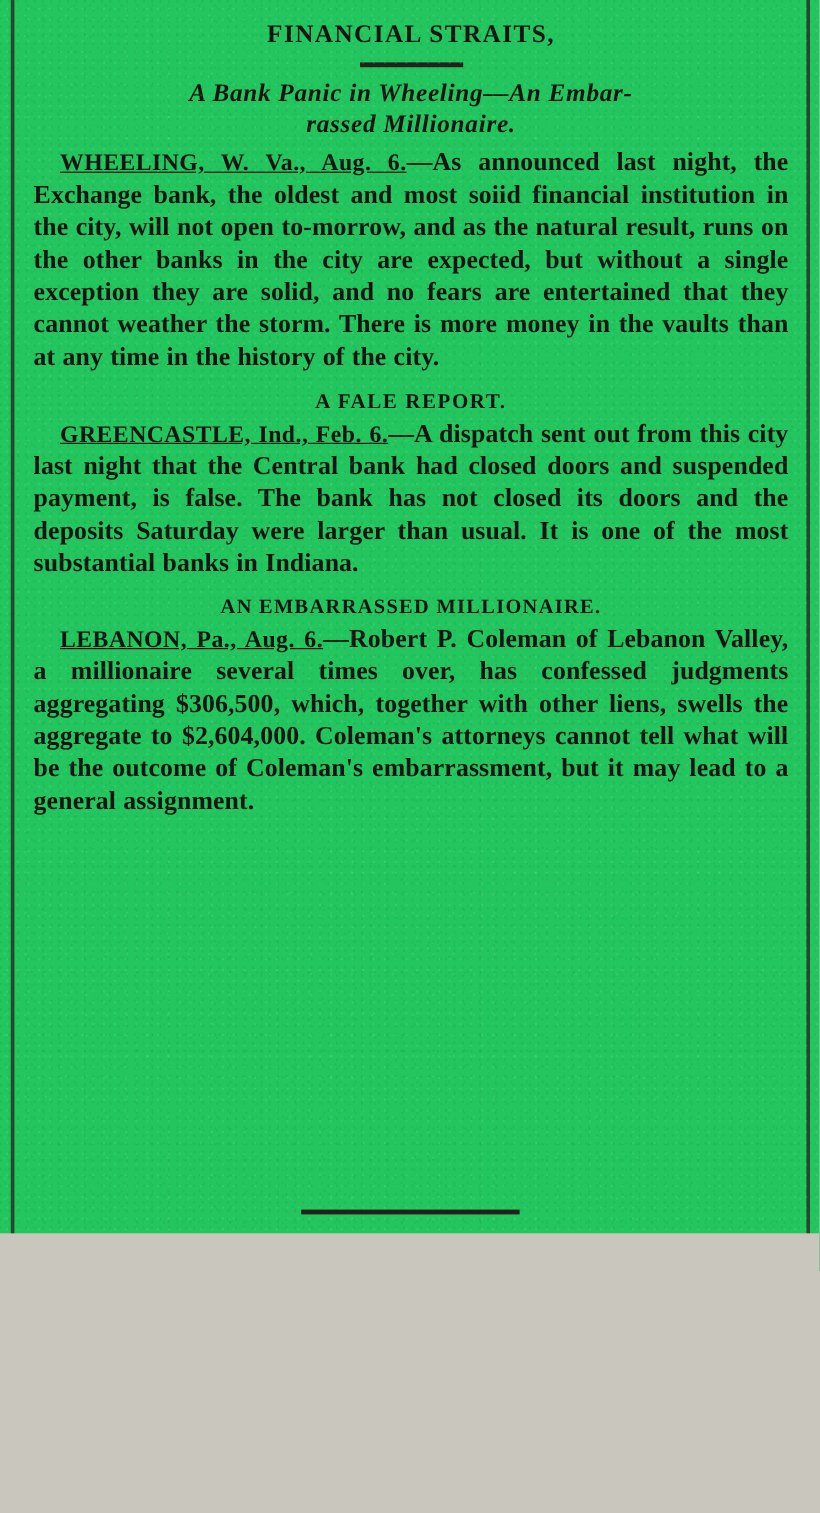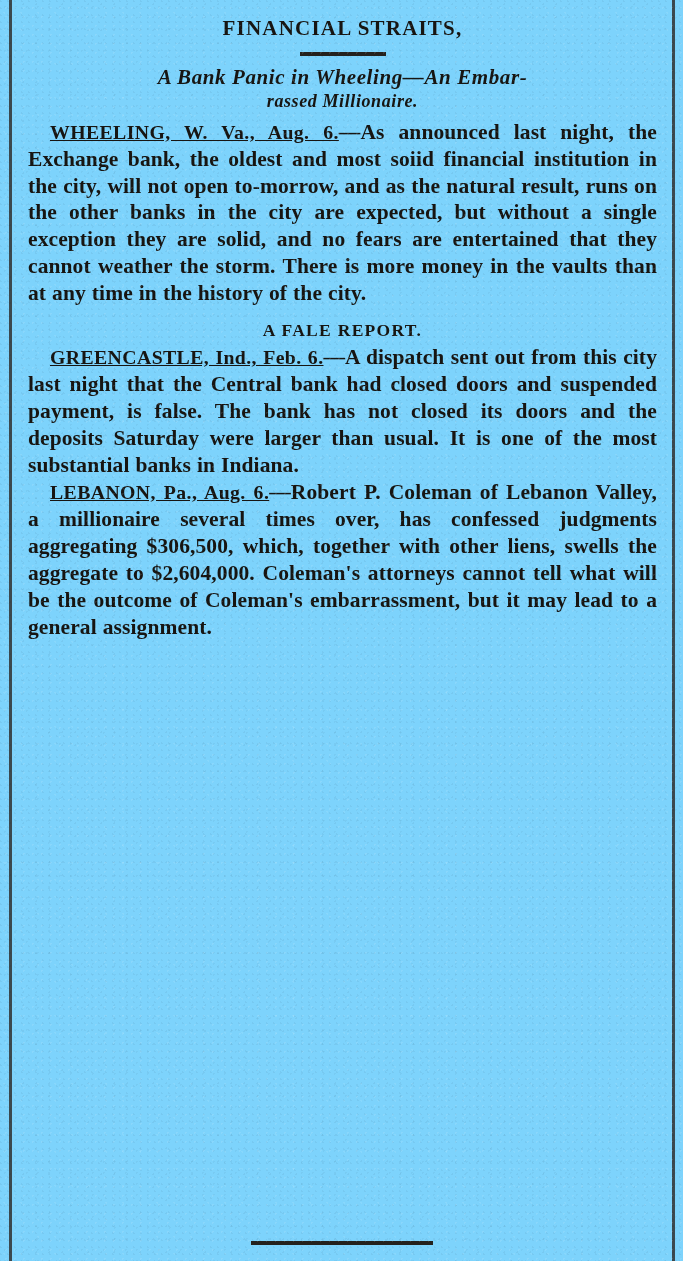--- a/index.html
+++ b/index.html
@@ -3,23 +3,23 @@
 <meta charset="utf-8">
 <style>
   html, body {
     margin: 0;
     padding: 0;
     background: #c9c6bd;
   }
   #page {
     position: relative;
     width: 683px;
-    height: 1261px;
+    height: 1028px;
     margin: 0 auto;
-    background: #7dd3fc;
+    background: #22c55e;
     overflow: hidden;
     font-family: "Liberation Serif", "DejaVu Serif", serif;
     color: #171512;
   }
   
   #page::before {
     content: "";
     position: absolute;
     inset: 0;
     pointer-events: none;
@@ -78,21 +78,21 @@
     text-align: center;
     font-weight: bold;
     font-size: 21px;
     line-height: 1.22;
     letter-spacing: .6px;
     margin: 0 10px 6px 10px;
     font-style: italic;
   }
   .subhead .line2 {
     display: block;
-    font-size: 18px;
+    font-size: 21px;
   }
   .kicker {
     text-align: center;
     font-weight: bold;
     font-size: 17.5px;
     letter-spacing: 1.3px;
     margin: 13px 0 3px 0;
   }
   .kicker.wide {
     font-size: 17px;
@@ -149,20 +149,21 @@
     <p class="body">
       <span class="indent"></span><span class="sc">WHEELING, W. Va., Aug. 6.</span><span>—As announced last night, the Exchange bank, the oldest and most soiid financial institution in the city, will not open to-morrow, and as the natural result, runs on the other banks in the city are expected, but without a single exception they are solid, and no fears are entertained that they cannot weather the storm. There is more money in the vaults than at any time in the history of the city.</span>
     </p>
 
     <div class="kicker">A FALE REPORT.</div>
 
     <p class="body">
       <span class="indent"></span><span class="sc">GREENCASTLE, Ind., Feb. 6.</span><span>—A dispatch sent out from this city last night that the Central bank had closed doors and suspended payment, is false. The bank has not closed its doors and the deposits Saturday were larger than usual. It is one of the most substantial banks in Indiana.</span>
     </p>
 
+    <div class="kicker wide">AN EMBARRASSED MILLIONAIRE.</div>
 
     <p class="body">
       <span class="indent"></span><span class="sc">LEBANON, Pa., Aug. 6.</span><span>—Robert P. Coleman of Lebanon Valley, a millionaire several times over, has confessed judgments aggregating $306,500, which, together with other liens, swells the aggregate to $2,604,000. Coleman's attorneys cannot tell what will be the outcome of Coleman's embarrassment, but it may lead to a general assignment.</span>
     </p>
 
   </div>
 
   <div class="bottom-rule"></div>
 </div>
 

